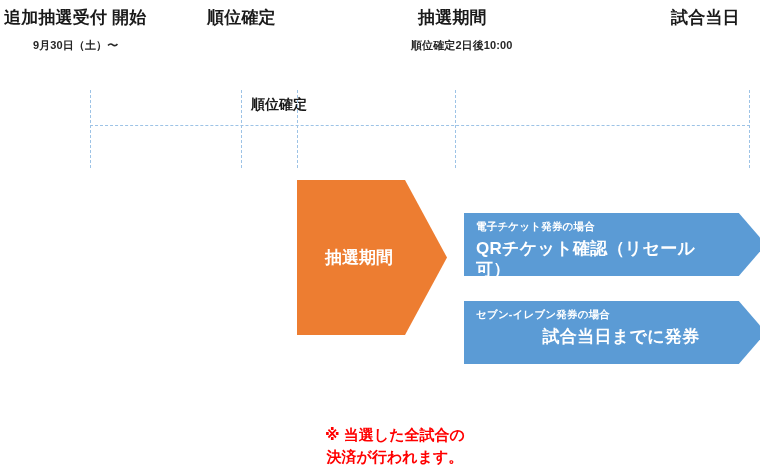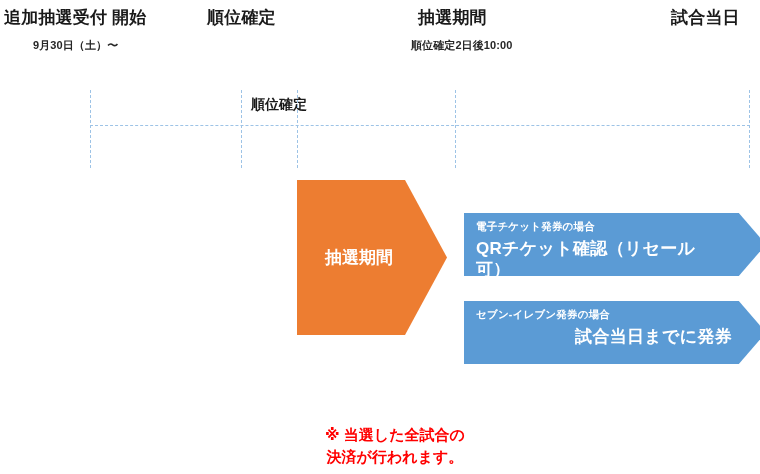--- a/index.html
+++ b/index.html
@@ -93,21 +93,21 @@
   #arrow-seven{top:268px;}
   .arrow-kicker{
     font-size:10.5px;font-weight:bold;line-height:1.2;
     letter-spacing:0.2px;text-align:left;
   }
   .arrow-main{
     font-size:17px;font-weight:bold;line-height:1.25;
     margin-top:5px;letter-spacing:0.3px;
   }
   #arrow-qr .arrow-main{padding-right:6px;}
-  #arrow-seven .arrow-main{text-align:right;padding-left:34px;}
+  #arrow-seven .arrow-main{text-align:center;padding-left:34px;}
 
   
   #burst-wrap{
     position:absolute;left:286px;top:344px;width:186px;height:72px;
   }
   #burst-shape{
     position:absolute;inset:0;
     background:#FF0000;
     -webkit-clip-path:polygon(
       6% 44%, 17% 32%, 8% 20%, 25% 22%, 24% 8%, 36% 20%, 43% 2%,

